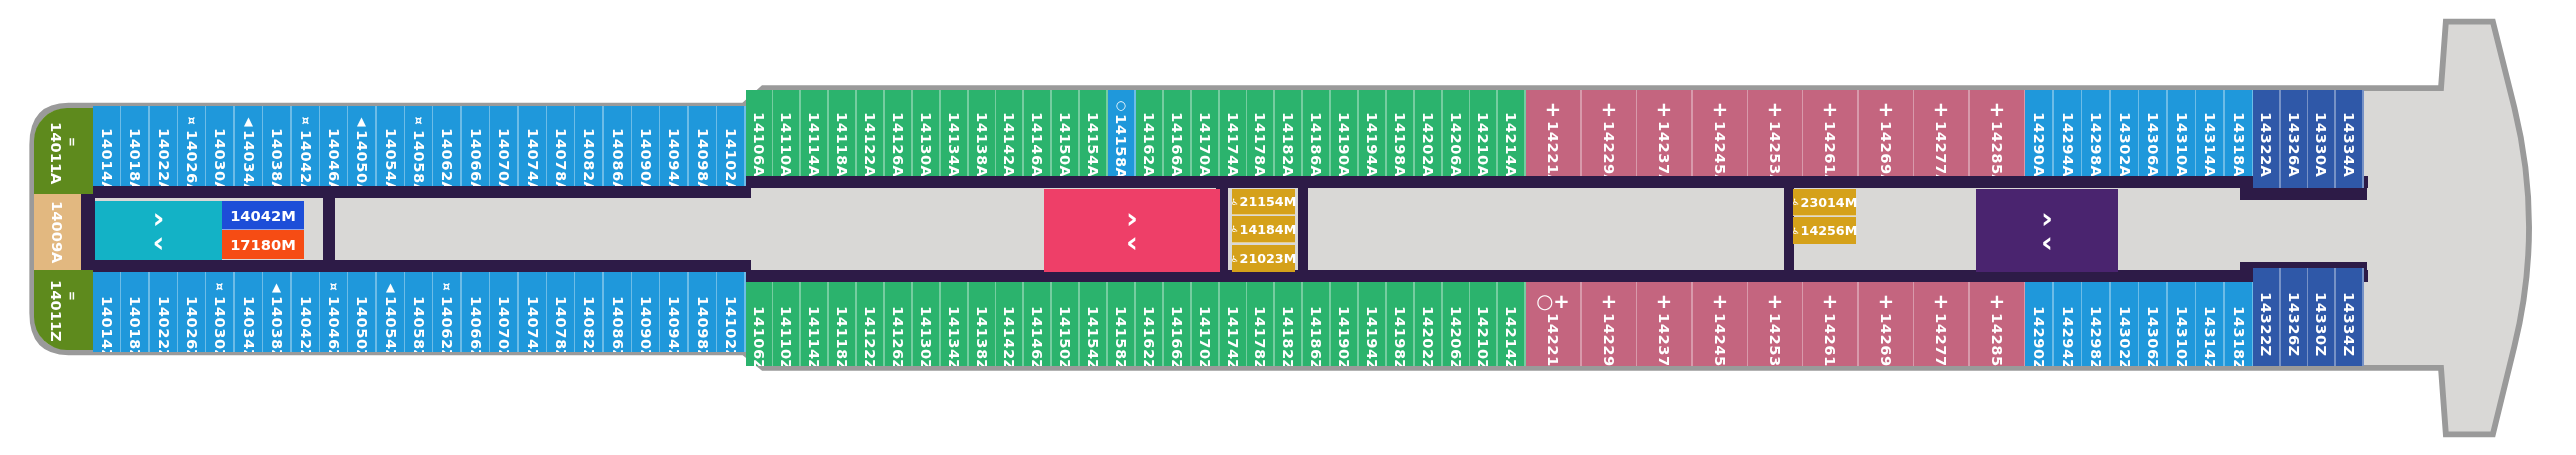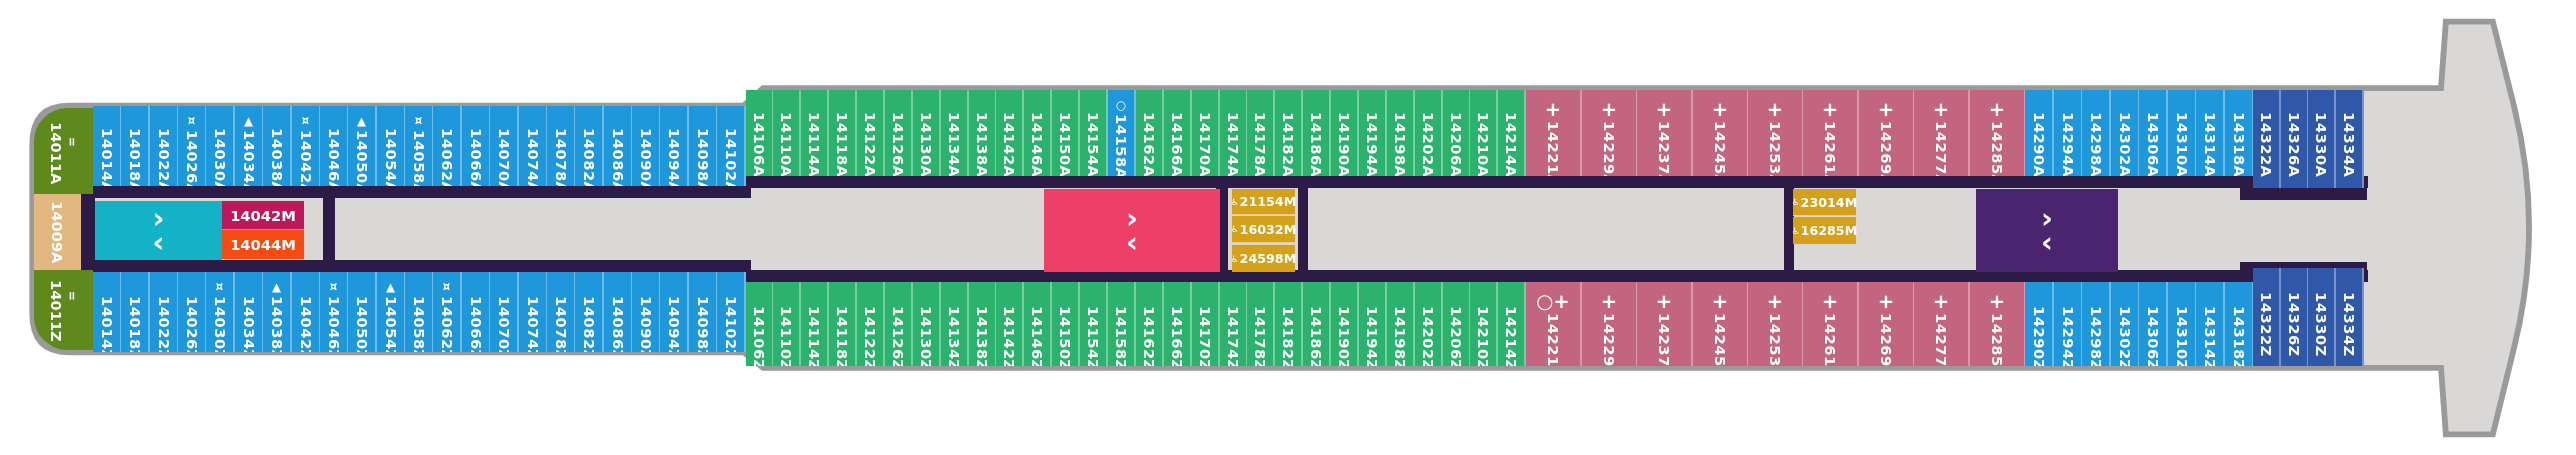--- a/index.html
+++ b/index.html
@@ -46,54 +46,54 @@
     <span class="vtext">14011Z</span>
     <span class="vtext" style="font-size:11.7px;margin-top:11.7px;">=</span>
   </div>
 
   <div class="mid-room" style="left:95px;top:201px;width:127px;height:59px;background:#13b2c6;">
     <div class="chev">
         <span>›</span>
         <span>‹</span>
       </div>
   </div>
-  <div class="mid-room" style="left:222px;top:201px;width:82px;height:29px;background:#be185d;border-bottom:1px solid rgba(255,255,255,0.5);">
+  <div class="mid-room" style="left:222px;top:201px;width:82px;height:29px;background:#1d4ed8;border-bottom:1px solid rgba(255,255,255,0.5);">
     <span>14042M</span>
   </div>
   <div class="mid-room" style="left:222px;top:230px;width:82px;height:29px;background:#f64c14;">
-    <span>14044M</span>
+    <span>17180M</span>
   </div>
 
   <div class="mid-room" style="left:1044px;top:189px;width:176px;height:83px;background:#ee3f68;">
     <div class="chev">
         <span>›</span>
         <span>‹</span>
       </div>
   </div>
 
   <div class="mid-room" style="left:1232px;top:189px;width:63px;height:26.4px;background:#d5a11a;border-bottom:1px solid rgba(255,255,255,0.5);font-size:12.7px;">
     <span style="font-size:8.8px;margin-right:1px;">♿</span>
       <span>21154M</span>
   </div>
   <div class="mid-room" style="left:1232px;top:216px;width:63px;height:27px;background:#d5a11a;border-bottom:1px solid rgba(255,255,255,0.5);font-size:12.7px;">
     <span style="font-size:8.8px;margin-right:1px;">♿</span>
-      <span>16032M</span>
+      <span>14184M</span>
   </div>
   <div class="mid-room" style="left:1232px;top:245px;width:63px;height:27px;background:#d5a11a;font-size:12.7px;">
     <span style="font-size:8.8px;margin-right:1px;">♿</span>
-      <span>24598M</span>
+      <span>21023M</span>
   </div>
 
   <div class="mid-room" style="left:1793px;top:189px;width:63px;height:27px;background:#d5a11a;border-bottom:1px solid rgba(255,255,255,0.5);font-size:12.7px;">
     <span style="font-size:8.8px;margin-right:1px;">♿</span>
       <span>23014M</span>
   </div>
   <div class="mid-room" style="left:1793px;top:217px;width:63px;height:27px;background:#d5a11a;font-size:12.7px;">
     <span style="font-size:8.8px;margin-right:1px;">♿</span>
-      <span>16285M</span>
+      <span>14256M</span>
   </div>
 
   <div class="mid-room" style="left:1976px;top:189px;width:142px;height:83px;background:#4a246f;">
     <div class="chev">
         <span>›</span>
         <span>‹</span>
       </div>
   </div>
 
   <div id="top-row">

